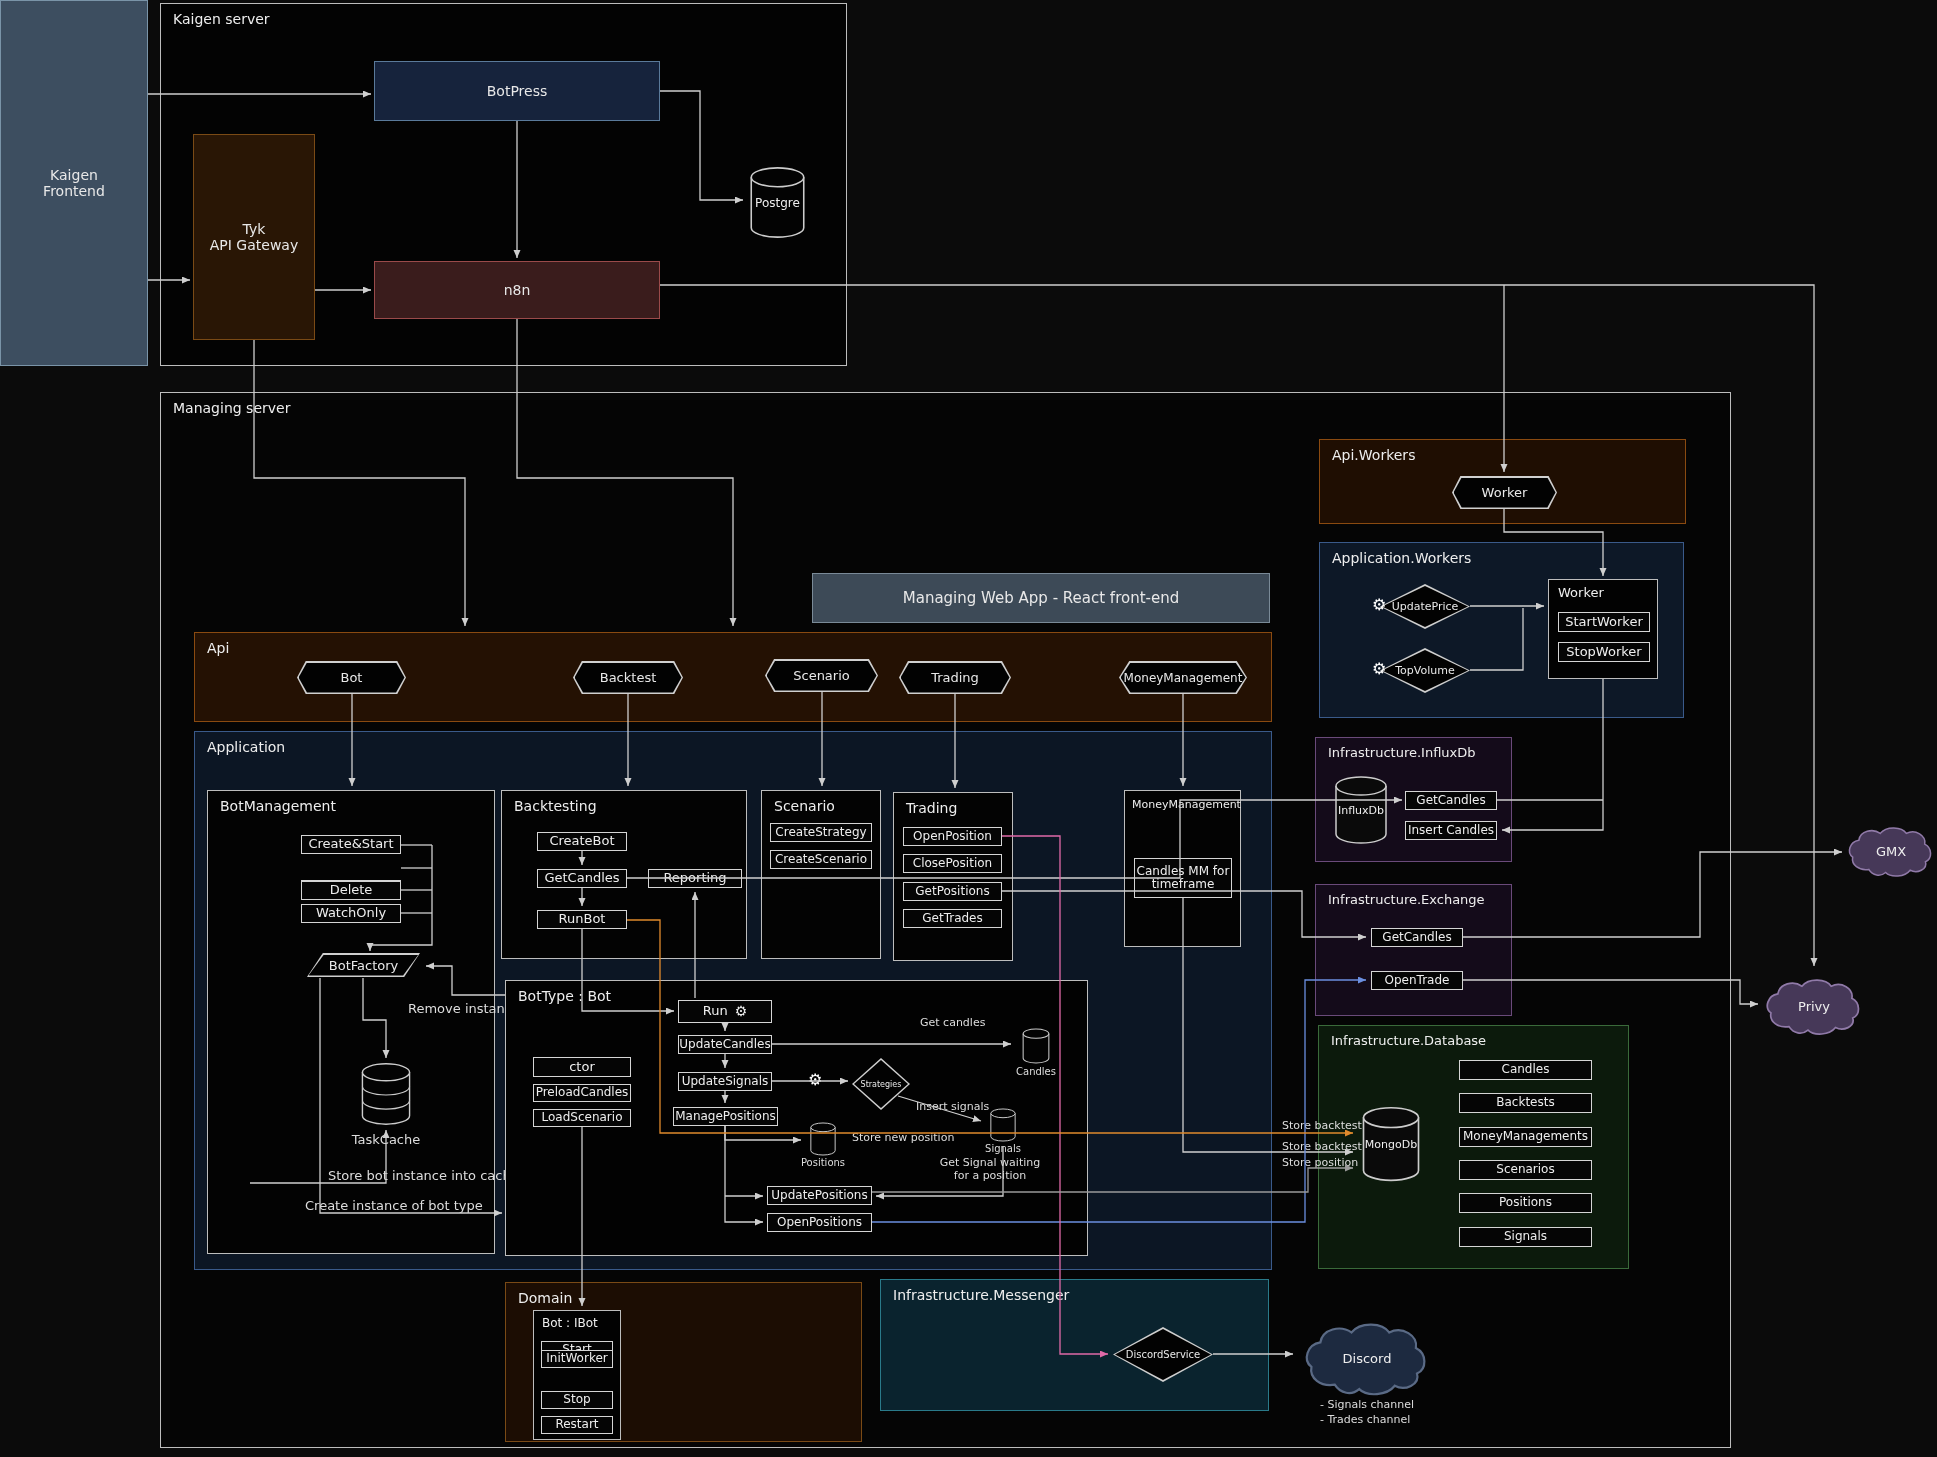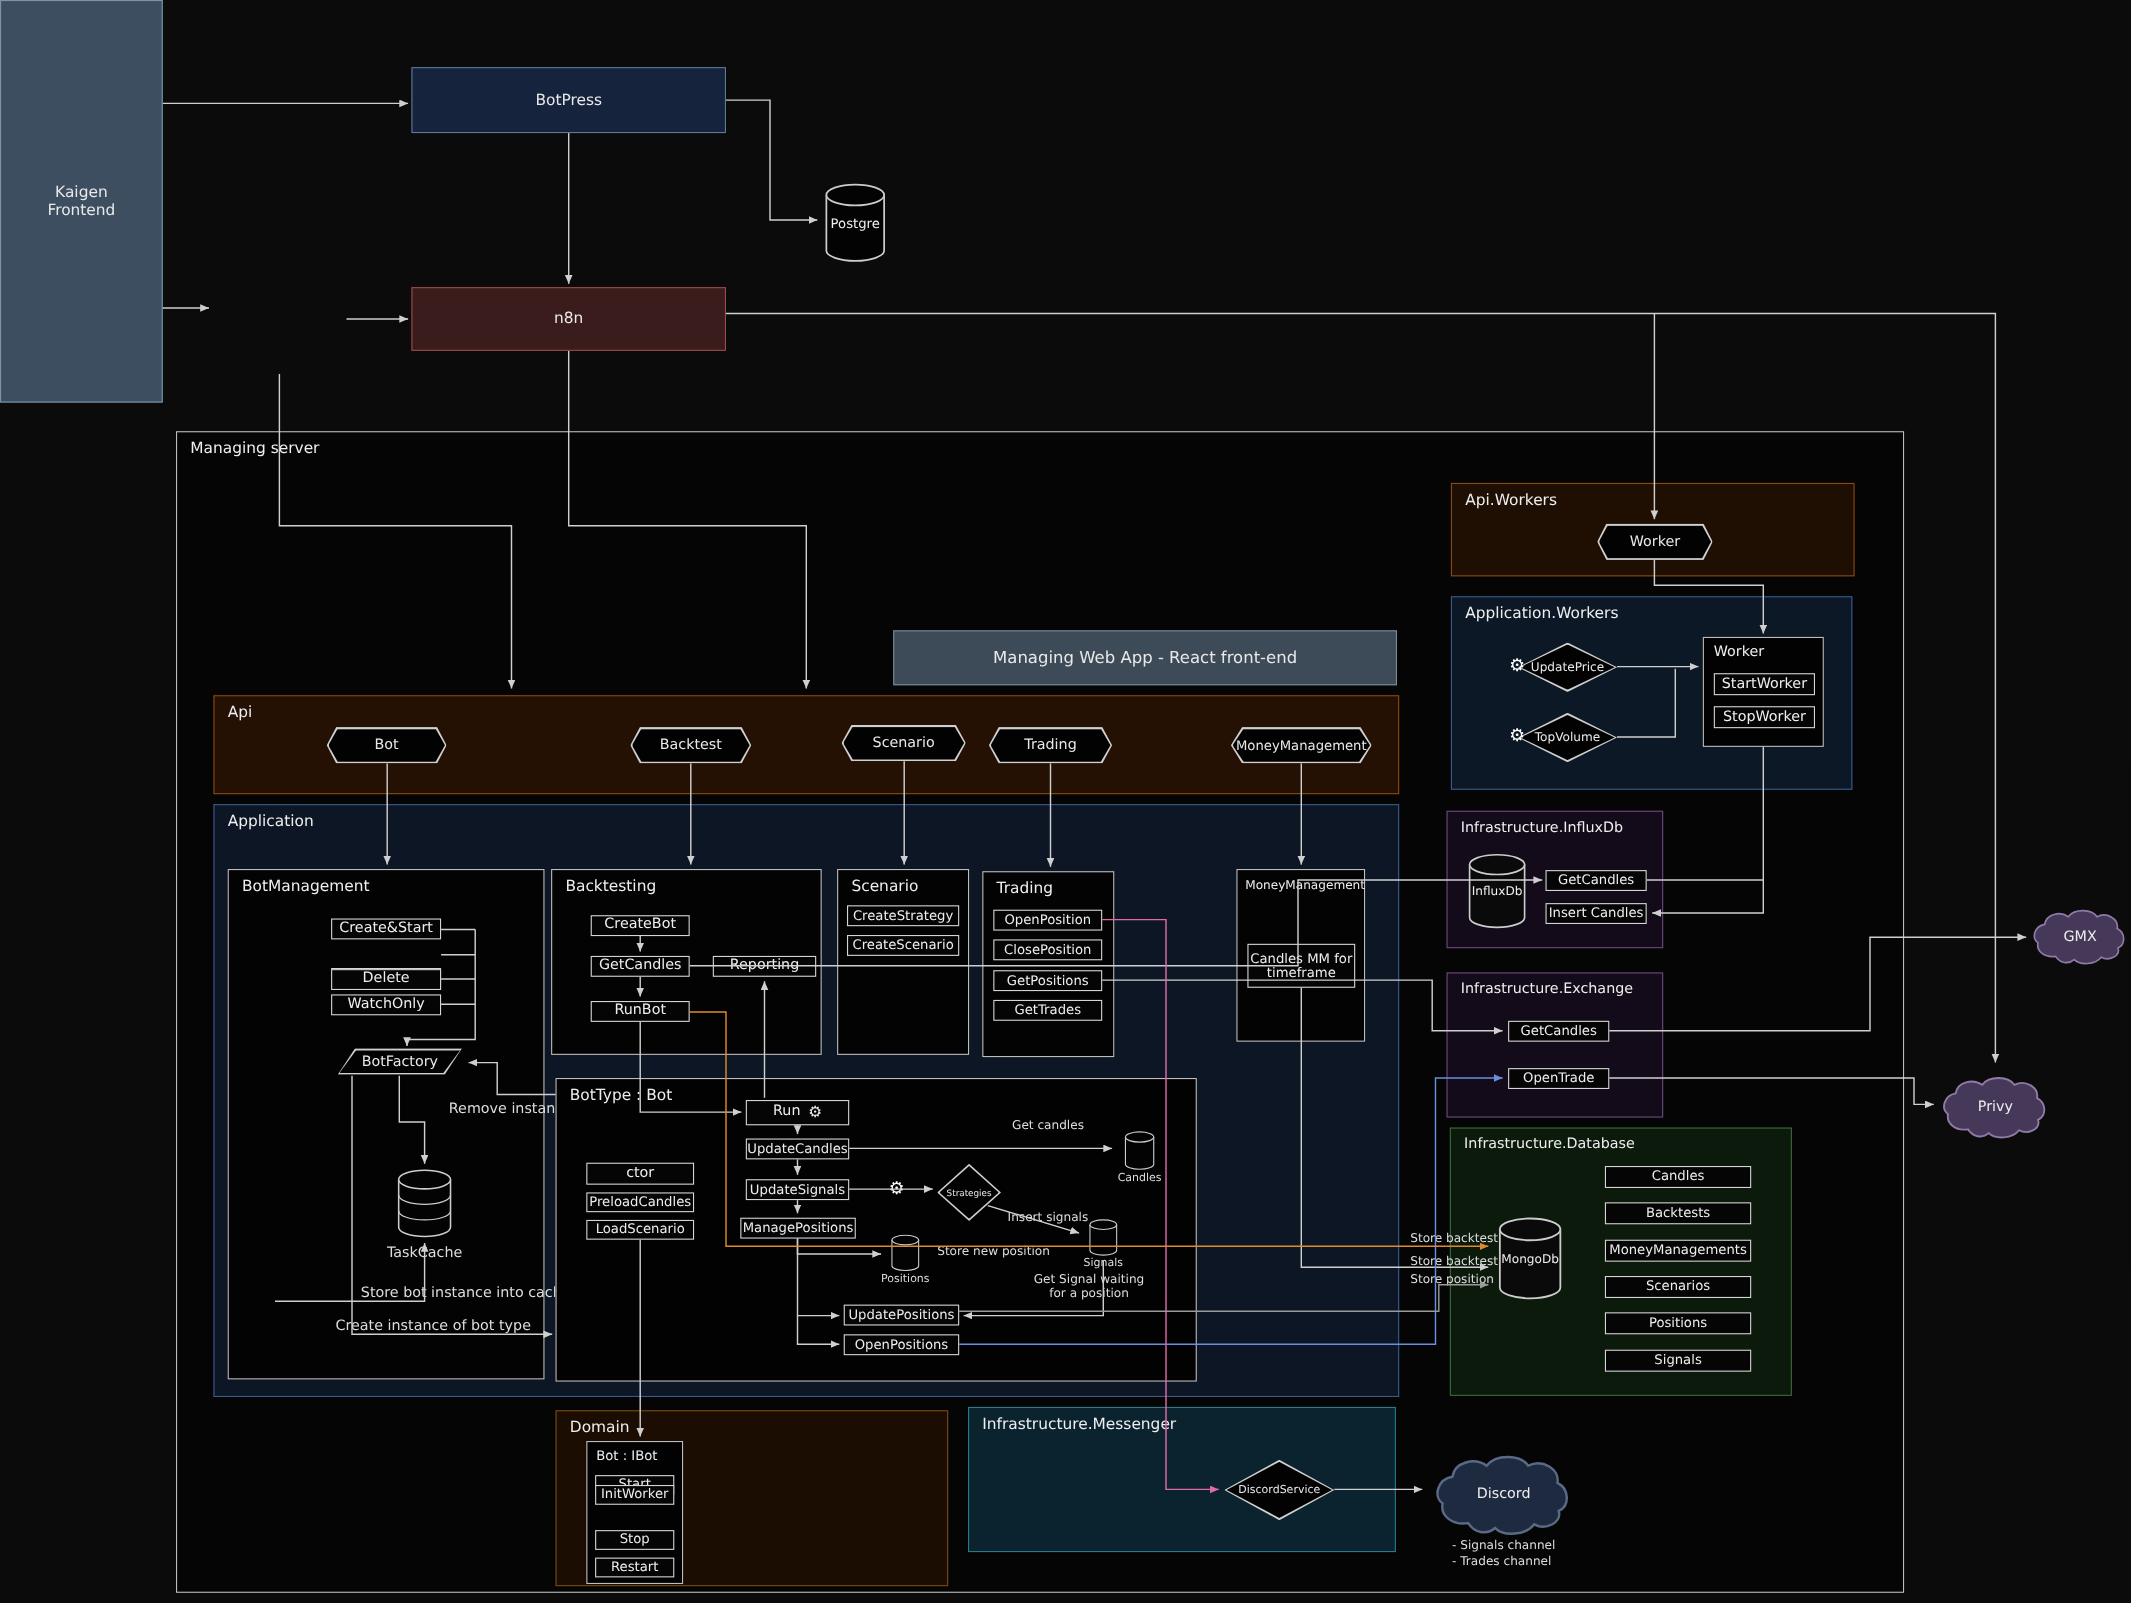--- a/index.html
+++ b/index.html
@@ -31,23 +31,28 @@
   .gear{position:absolute;color:#ffffff;font-size:16px;line-height:1;}
 </style>
 </head>
 <body>
 
 <div id="stage">
 
   <div class="box fillc pre" style="left:0;top:0;width:148px;height:366px;background:#3d4e60;border-color:#7a94a8;font-size:14px;"><span>Kaigen
 Frontend</span></div>
 
+  <div class="box" style="left:160px;top:3px;width:687px;height:363px;background:#030303;">
+    <span class="title">Kaigen server</span>
+  </div>
   <div class="box fillc" style="left:374px;top:61px;width:286px;height:60px;background:#16233c;border-color:#5a7a9a;font-size:14px;">
       <span>BotPress</span>
     </div>
+  <div class="box fillc pre" style="left:193px;top:134px;width:122px;height:206px;background:#291605;border-color:#7a4a15;font-size:14px;"><span>Tyk
+API Gateway</span></div>
   <div class="box fillc" style="left:374px;top:261px;width:286px;height:58px;background:#3a1c1c;border-color:#9a4a4a;font-size:14px;">
       <span>n8n</span>
     </div>
   <div class="cylwrap" style="left:746px;top:160px;width:63px;height:85px;">
     <svg viewBox="0 0 60 70">
         <path d="M5 11 V59 A25 9 0 0 0 55 59 V11" fill="#030303" stroke="#ccc" stroke-width="1.5"></path>
         <ellipse cx="30" cy="11" rx="25" ry="9" fill="#030303" stroke="#ccc" stroke-width="1.5"></ellipse>
       </svg>
     <span class="cyl-label">Postgre</span>
   </div>

